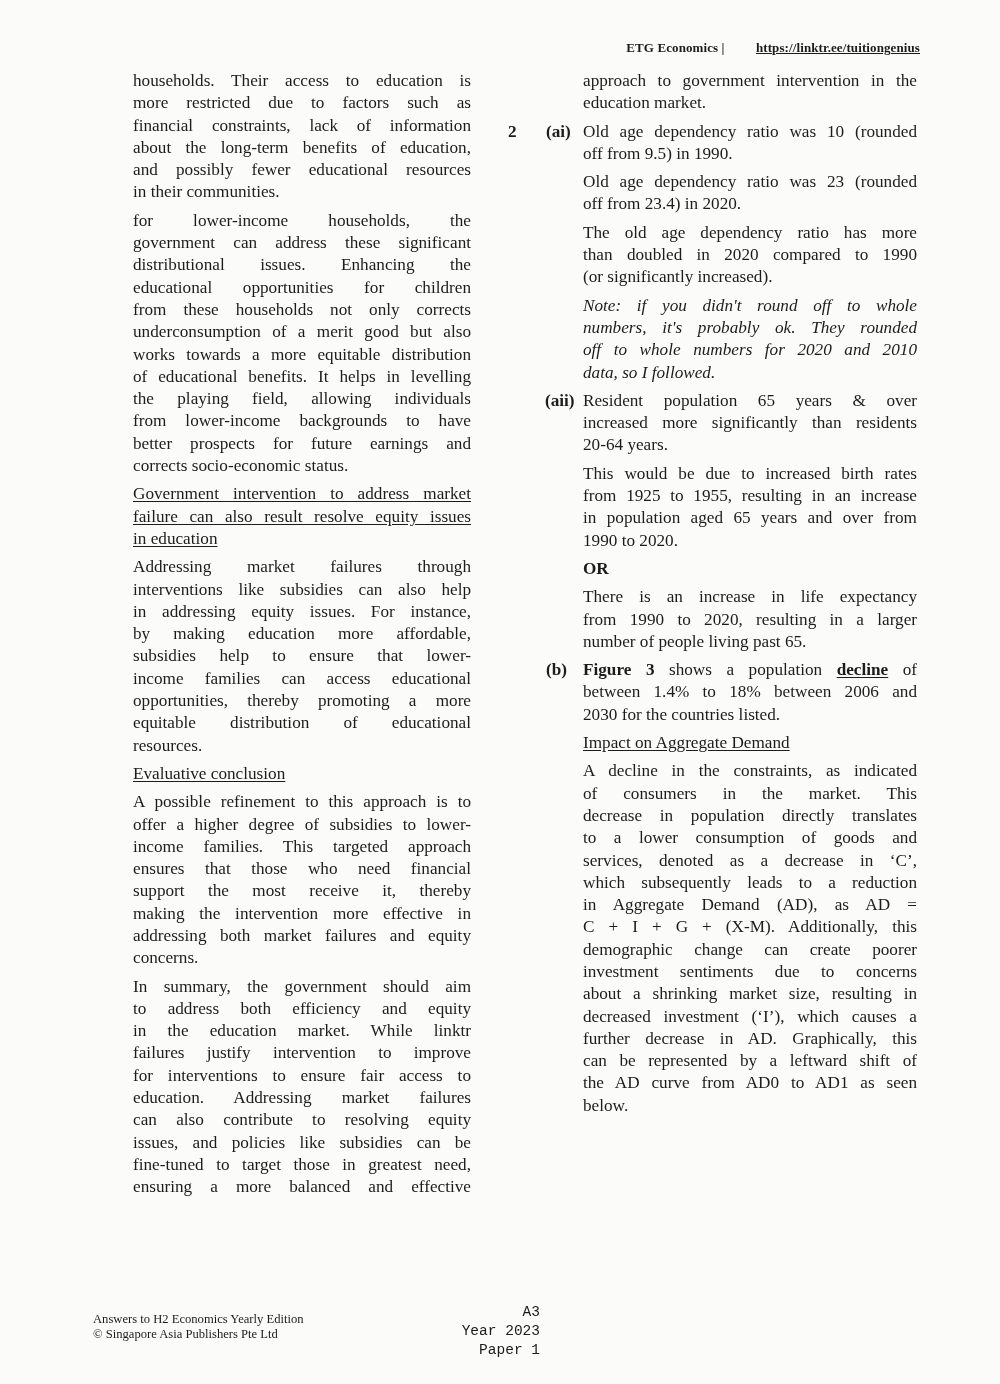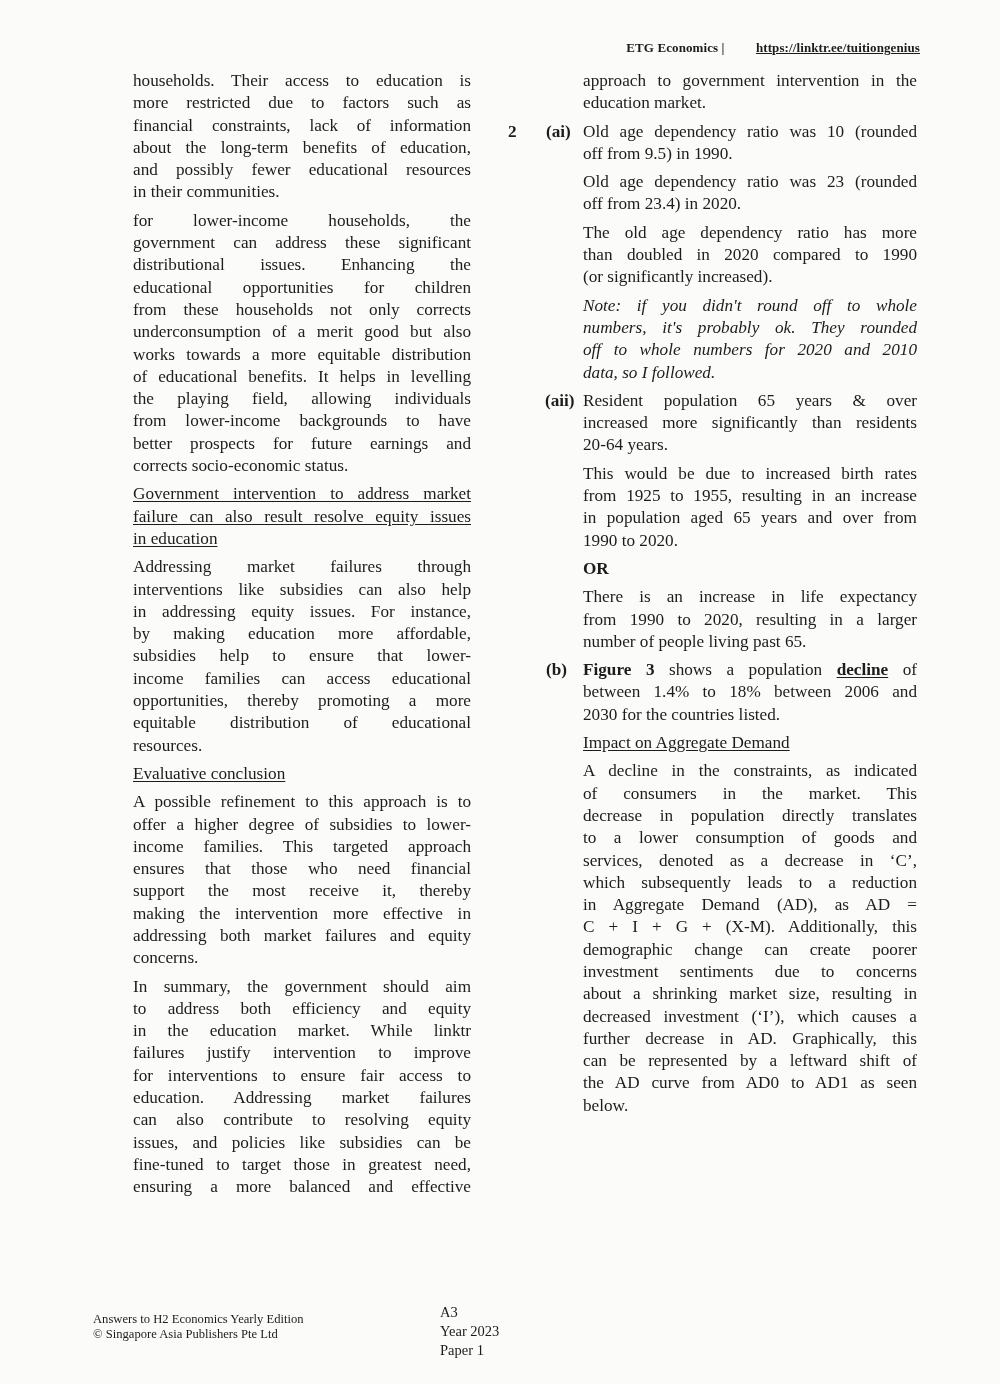--- a/index.html
+++ b/index.html
@@ -18,21 +18,21 @@
   .col-left { left: 133px; top: 70px; width: 338px; }
   .col-right { left: 583px; top: 70px; width: 334px; }
   .para { margin: 0 0 6px 0; text-align: justify; text-align-last: left; }
   .para .ln { display: block; text-align: justify; text-align-last: justify; white-space: nowrap; }
   .para .ln.last { text-align-last: left; }
   .u { text-decoration: underline; text-underline-offset: 2px; }
   .it { font-style: italic; }
   .b { font-weight: bold; }
   .qnum { position: absolute; font-weight: bold; font-size: 17.2px; }
   .footer-left { position: absolute; left: 53px; top: 1312px; font-size: 12.6px; line-height: 15px; margin-left: 40px; }
-  .footer-center { position: absolute; left: 440px; top: 1303px; width: 100px; text-align: left; font-size: 14.5px; line-height: 19px; }
+  .footer-center { position: absolute; left: 440px; top: 1303px; width: 100px; text-align: right; font-size: 14.5px; line-height: 19px; font-family: Liberation Mono, monospace; }
 </style>
 </head>
 <body>
 
 <div class="header">
   <span>ETG Economics</span><span> | </span><span class="link">https://linktr.ee/tuitiongenius</span>
 </div>
 
 <div class="col col-left">
   <div class="para">

